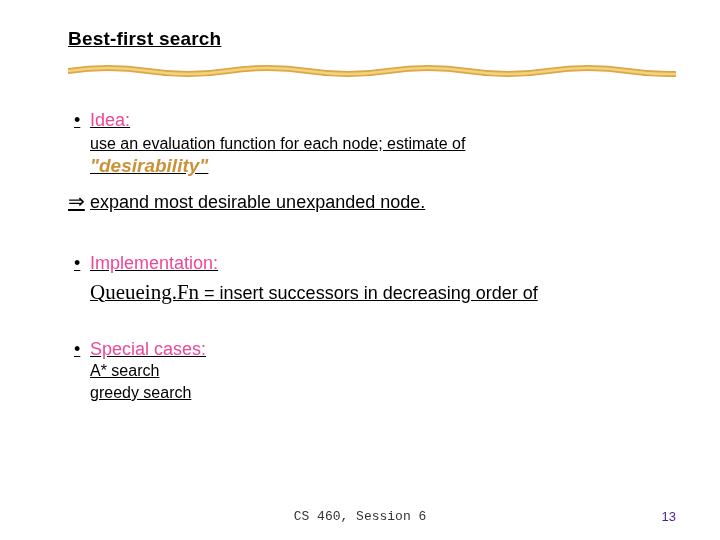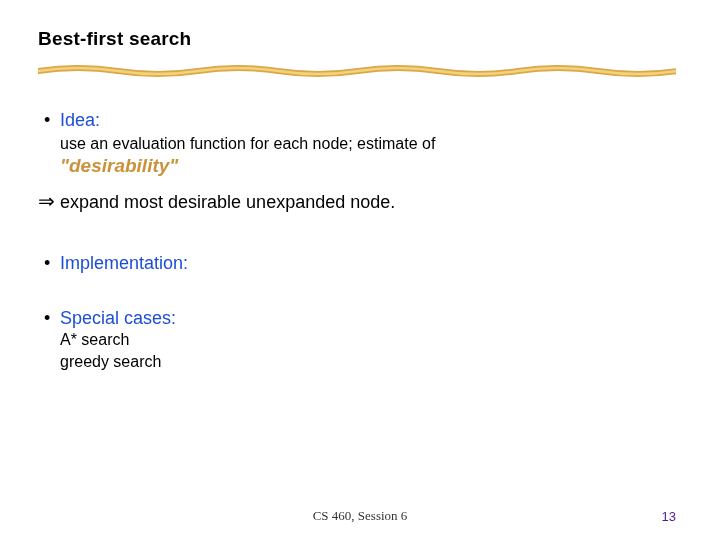--- a/index.html
+++ b/index.html
@@ -5,22 +5,23 @@
   html,body{margin:0;padding:0}
   body{
     width:720px;height:540px;
     background:#fff;
     font-family:Verdana, Geneva, sans-serif;
     color:#000;
     position:relative;
     box-sizing:border-box;
   }
   .slide{
-    padding:28px 44px 0 38px;
+    padding:28px 44px 0 68px;
     box-sizing:border-box;
+    text-decoration:underline;
   }
   .title{
     font-family:Arial, Helvetica, sans-serif;
     font-weight:bold;
     font-size:19px;
     letter-spacing:0.2px;
   }
   .underline{
     position:relative;
     margin-top:14px;
@@ -37,21 +38,21 @@
     margin-left:6px;
   }
   .bullet{
     width:16px;
     font-size:18px;
     line-height:1;
     color:#000;
   }
   .bullet-text{
     font-size:18px;
-    color:#1d4ed8;
+    color:#ec4899;
   }
   .cont{
     margin-left:22px;
     font-size:16px;
     margin-top:4px;
   }
   .desir{
     font-style:italic;
     font-weight:bold;
     color:#c9933b;
@@ -82,21 +83,21 @@
   }
   .qfn{
     font-family:"Times New Roman", Times, serif;
     font-size:21px;
   }
   .footer-center{
     position:absolute;
     bottom:16px;
     left:0;right:0;
     text-align:center;
-    font-family:Liberation Serif, serif;
+    font-family:Liberation Mono, monospace;
     font-size:13px;
     color:#333;
   }
   .footer-right{
     position:absolute;
     bottom:16px;
     right:44px;
     font-family:Arial, Helvetica, sans-serif;
     font-size:13px;
     color:#4c1d95;
@@ -129,20 +130,23 @@
       <span class="arrow">⇒</span>
       <span class="arrow-text">expand most desirable unexpanded node.</span>
     </div>
 
     <div class="gap"></div>
 
     <div class="bullet-row">
       <span class="bullet">•</span>
       <span class="bullet-text">Implementation:</span>
     </div>
+    <div class="impl-line">
+      <span class="qfn">Queueing.Fn</span><span> = insert successors in decreasing order of</span>
+    </div>
 
     <div class="gap2"></div>
 
     <div class="bullet-row">
       <span class="bullet">•</span>
       <span class="bullet-text">Special cases:</span>
     </div>
     <div class="cont" style="margin-top:2px">A* search</div>
     <div class="cont">greedy search</div>
 

